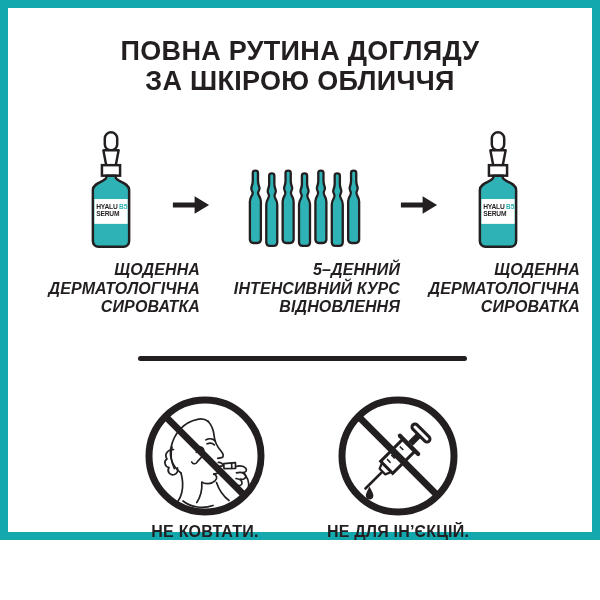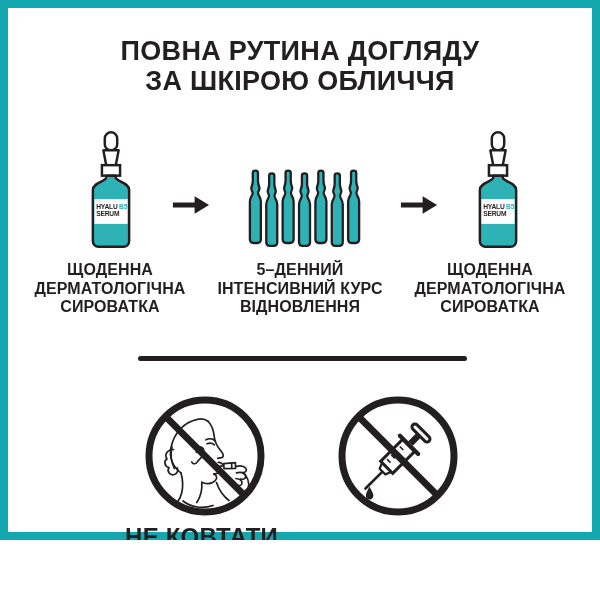--- a/index.html
+++ b/index.html
@@ -16,34 +16,34 @@
     letter-spacing:.3px;color:var(--ink);white-space:pre-line;
   }
   .art{position:absolute;}
   .bottle-1{left:90px;top:130px;width:42px;height:119px;}
   .bottle-2{left:477px;top:130px;width:42px;height:119px;}
   .arrow-1{left:172px;top:194px;width:38px;height:22px;}
   .arrow-2{left:400px;top:194px;width:38px;height:22px;}
   .ampoules{left:246px;top:169px;width:118px;height:79px;}
   .step-label{
     position:absolute;top:261px;color:var(--ink);
-    text-align:center;font-weight:800;font-size:16px;line-height:18.5px;
-    letter-spacing:.1px;white-space:pre-line;
+    text-align:right;font-weight:800;font-size:16px;line-height:18.5px;
+    letter-spacing:.1px;white-space:pre-line;font-style:italic;
   }
   .step-label-1{left:20px;width:180px;}
   .step-label-2{left:200px;width:200px;}
   .step-label-3{left:400px;width:180px;}
   .divider{position:absolute;left:138px;top:356px;width:329px;height:4.5px;
     background:var(--ink);border-radius:3px;}
   .warning{position:absolute;top:394px;width:190px;text-align:center;}
   .warning-1{left:110px;}
   .warning-2{left:303px;}
   .warning svg{display:block;margin:0 auto;width:124px;height:124px;}
   .warning-caption{
-    margin-top:5px;font-size:24px;font-weight:800;color:var(--ink);letter-spacing:.2px;
+    margin-top:5px;font-size:16px;font-weight:800;color:var(--ink);letter-spacing:.2px;
   }
   svg text{font-family:"Liberation Sans", sans-serif;}
 </style>
 </head>
 <body>
 
 <div class="canvas">
   <div class="frame"></div>
 
   <div class="page-title">ПОВНА РУТИНА ДОГЛЯДУ
@@ -143,14 +143,15 @@
         <rect x="46" y="53.5" width="31" height="17" fill="#fff" stroke="var(--ink)" stroke-width="3"></rect>
         <path d="M52,56.5 V61.5 M58,56.5 V61.5 M64,56.5 V61.5 M70,56.5 V61.5" stroke="var(--ink)" stroke-width="1.6"></path>
         <rect x="75.5" y="47" width="4.2" height="30" rx="2.1" fill="var(--ink)"></rect>
         <rect x="79.7" y="58.8" width="12" height="6.4" fill="var(--ink)"></rect>
         <rect x="91.5" y="50.5" width="6" height="23" rx="3" fill="#fff" stroke="var(--ink)" stroke-width="3"></rect>
       </g>
       <path d="M33.5,92.5 C31.3,97 29.8,99.6 29.8,101.8 C29.8,103.9 31.5,105.5 33.6,105.5 C35.7,105.5 37.4,103.9 37.4,101.8 C37.4,99.6 35.8,97 33.5,92.5 Z" fill="var(--ink)"></path>
       <circle cx="62" cy="62" r="56" stroke="var(--ink)" stroke-width="7"></circle>
       <path d="M22.4,22.4 L101.6,101.6" stroke="var(--ink)" stroke-width="7"></path>
     </svg>
+    <div class="warning-caption">НЕ ДЛЯ ІН’ЄКЦІЙ.</div>
   </div>
 </div>
 
 </body></html>

